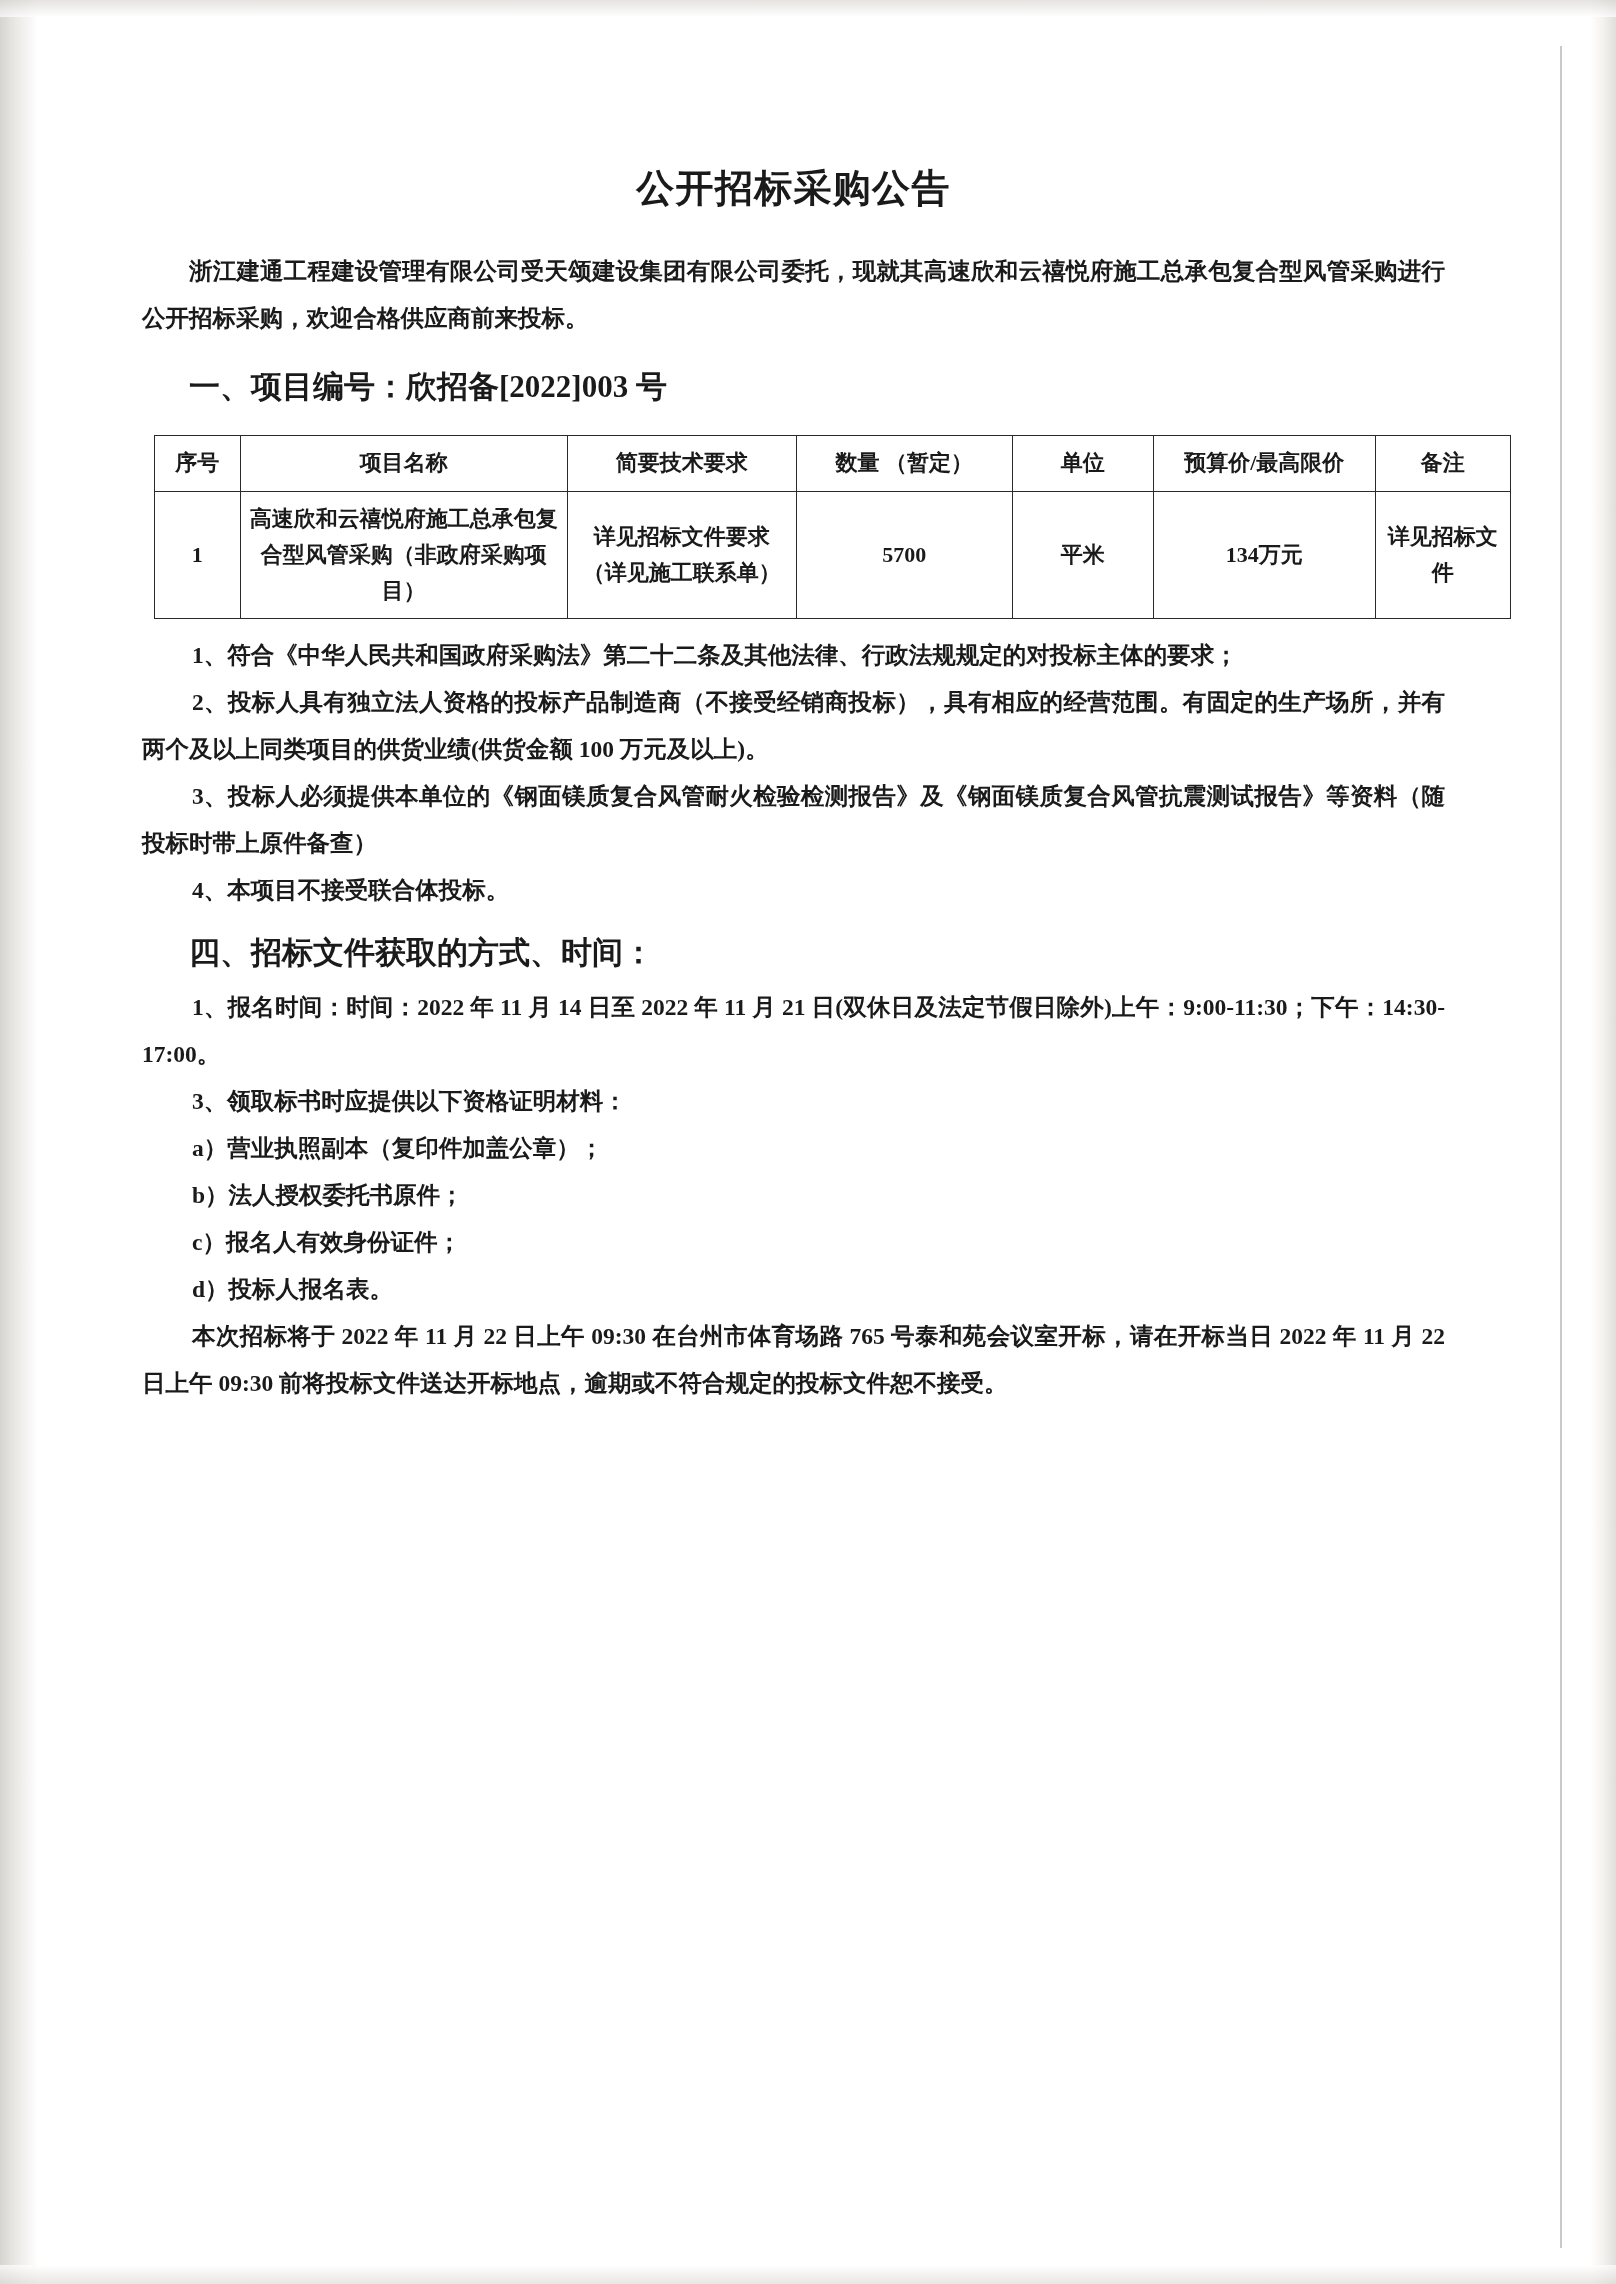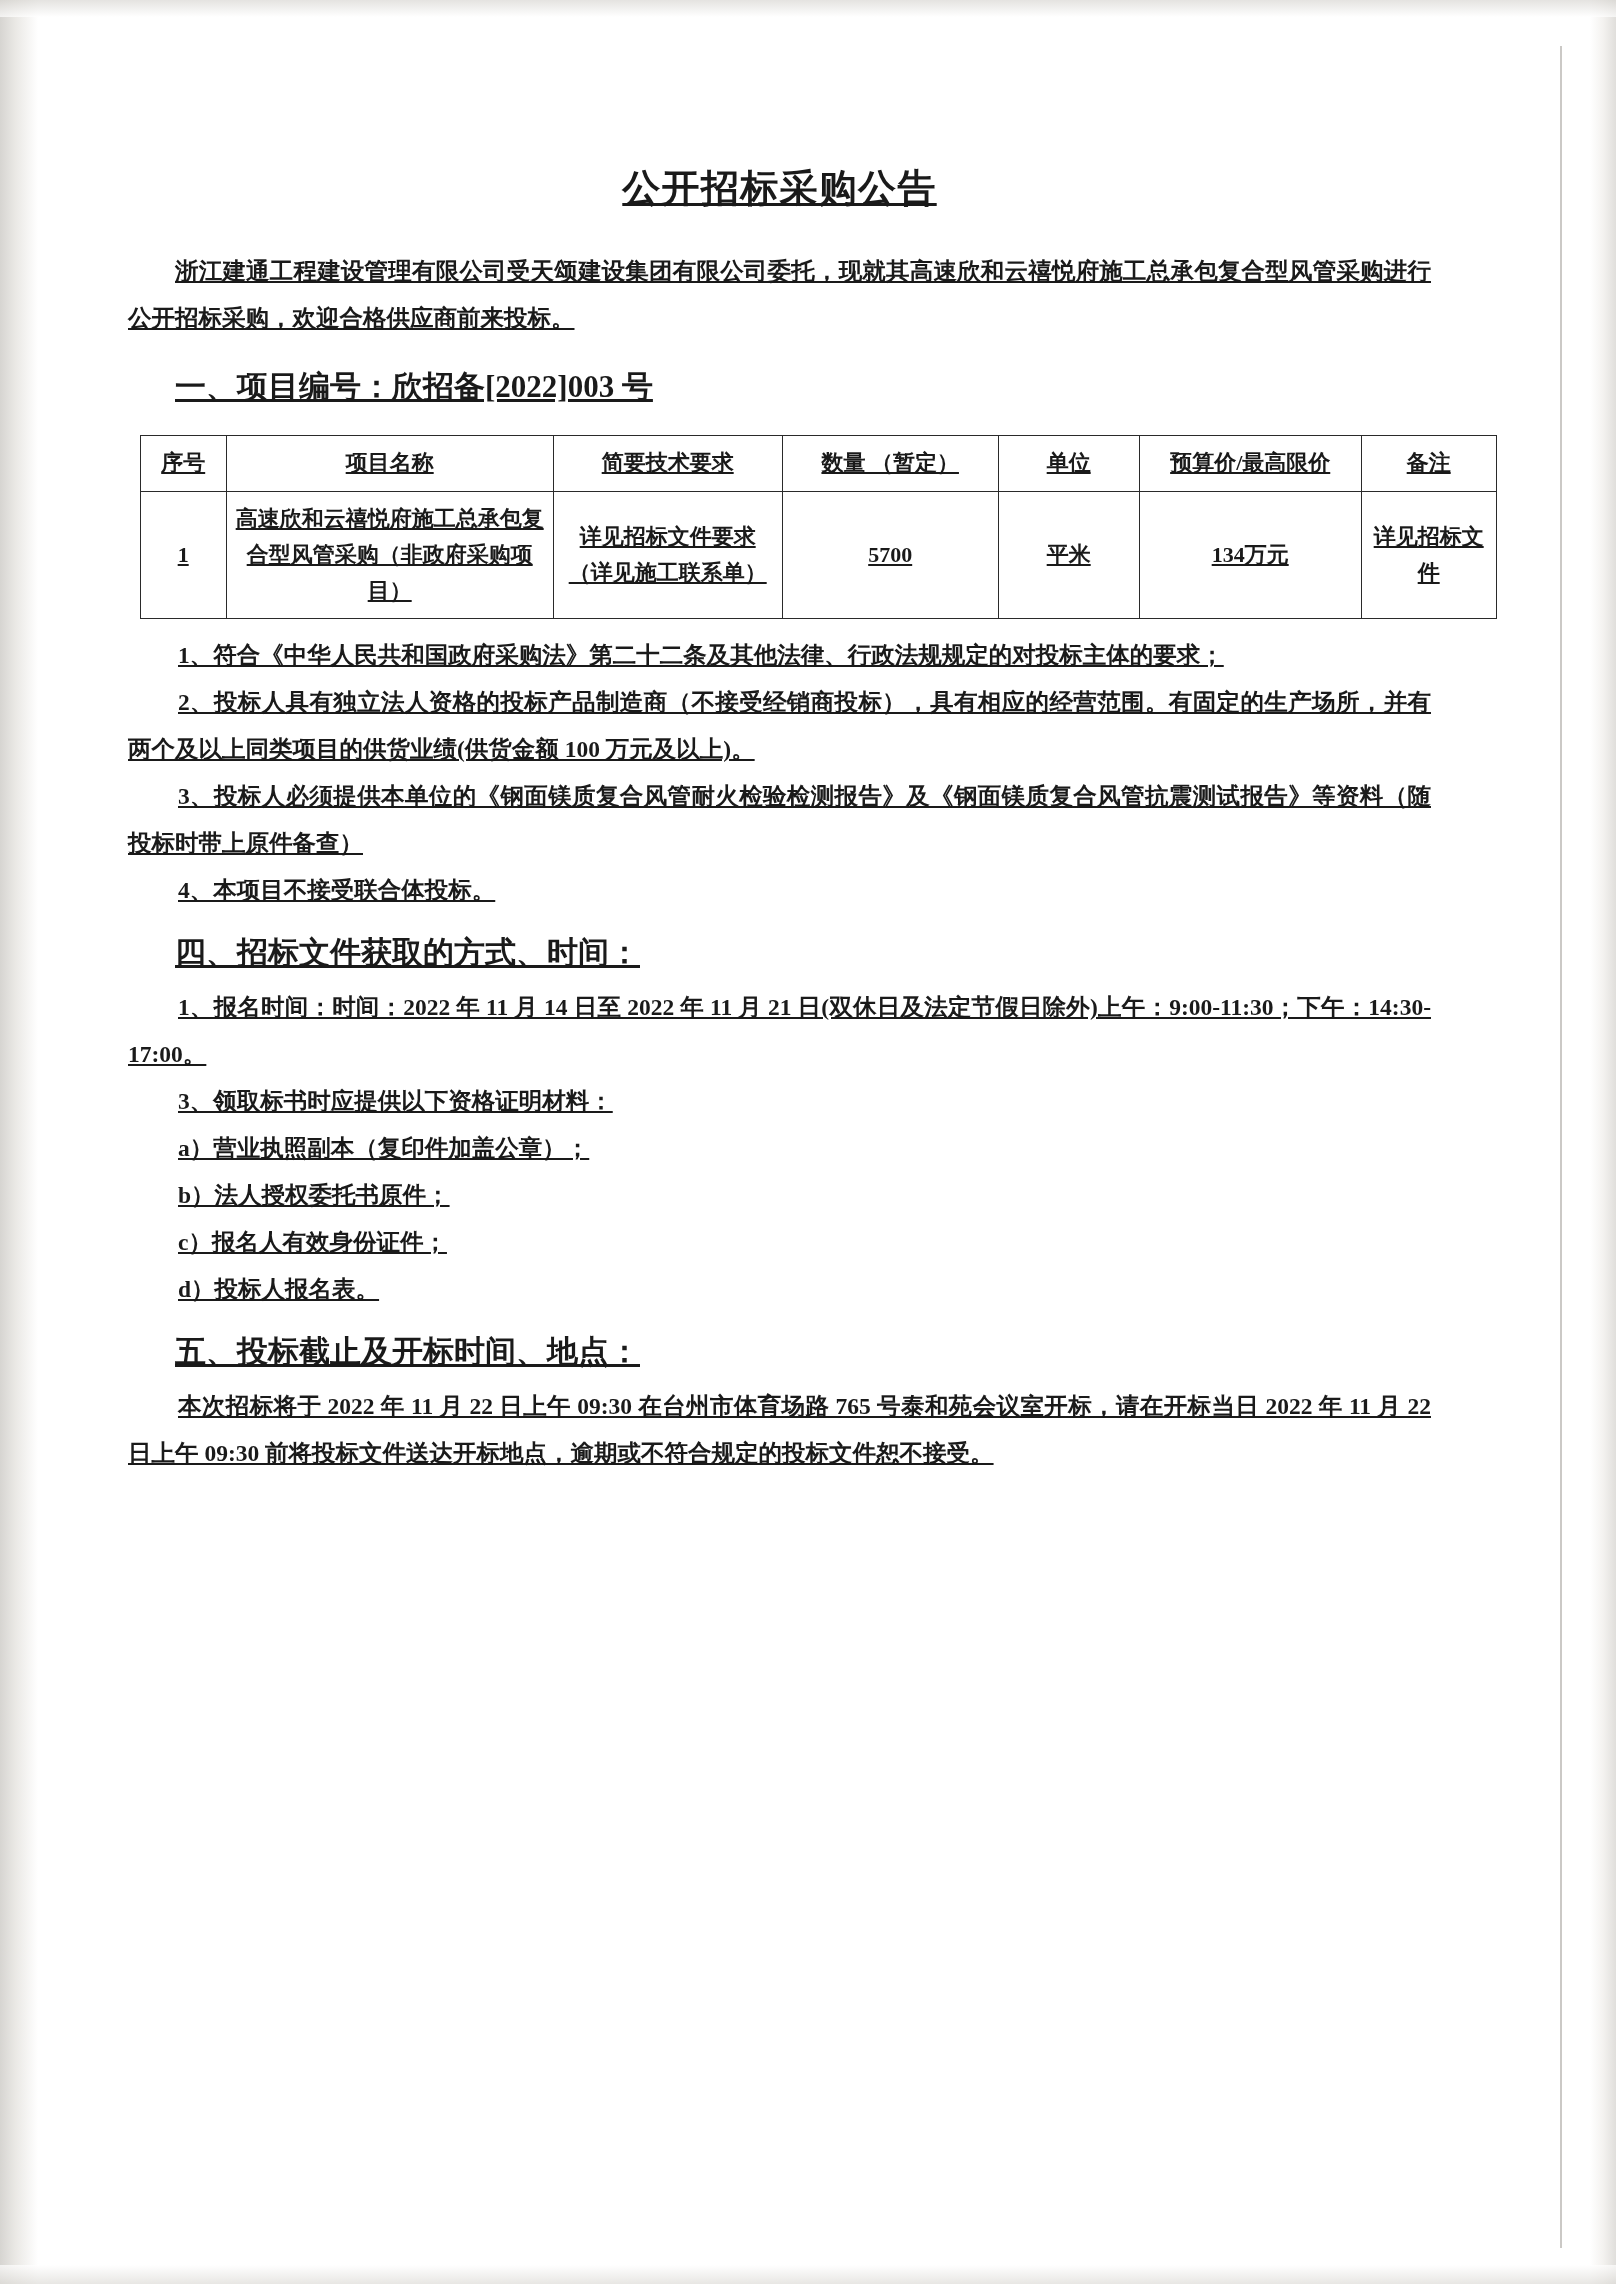--- a/index.html
+++ b/index.html
@@ -54,24 +54,23 @@
     position: absolute;
     left: 1560px; top: 46px;
     width: 2px; height: 2202px;
     background: #b9b7b3;
     opacity: .75;
     pointer-events: none;
   }
 
   .content {
     position: absolute;
-    left: 128px;
+    left: 142px;
     top: 163px;
     width: 1303px;
-    text-decoration: underline;
   }
 
   .doc-title {
     text-align: center;
     font-size: 38px;
     font-weight: bold;
     letter-spacing: 1.3px;
     margin: 0 0 34px 0;
     font-family: "Liberation Serif", "DejaVu Serif", serif;
   }
@@ -196,19 +195,18 @@
     <p class="sec-head indent">四、招标文件获取的方式、时间：</p>
 
     <p class="body-line ind2">1、报名时间：时间：2022 年 11 月 14  日至 2022 年 11 月 21 日(双休日及法定节假日除外)上午：9:00-11:30；下午：14:30-17:00。</p>
     <p class="body-line ind2">3、领取标书时应提供以下资格证明材料：</p>
 
     <p class="body-line ind-letter">a）营业执照副本（复印件加盖公章）；</p>
     <p class="body-line ind-letter">b）法人授权委托书原件；</p>
     <p class="body-line ind-letter">c）报名人有效身份证件；</p>
     <p class="body-line ind-letter">d）投标人报名表。</p>
 
-    <p class="sec-head indent">五、投标截止及开标时间、地点：</p>
 
     <p class="body-line ind2">本次招标将于 2022 年 11 月 22 日上午 09:30 在台州市体育场路 765 号泰和苑会议室开标，请在开标当日 2022 年 11 月 22 日上午 09:30 前将投标文件送达开标地点，逾期或不符合规定的投标文件恕不接受。</p>
 
   </div>
 </div>
 
 
 </body></html>

